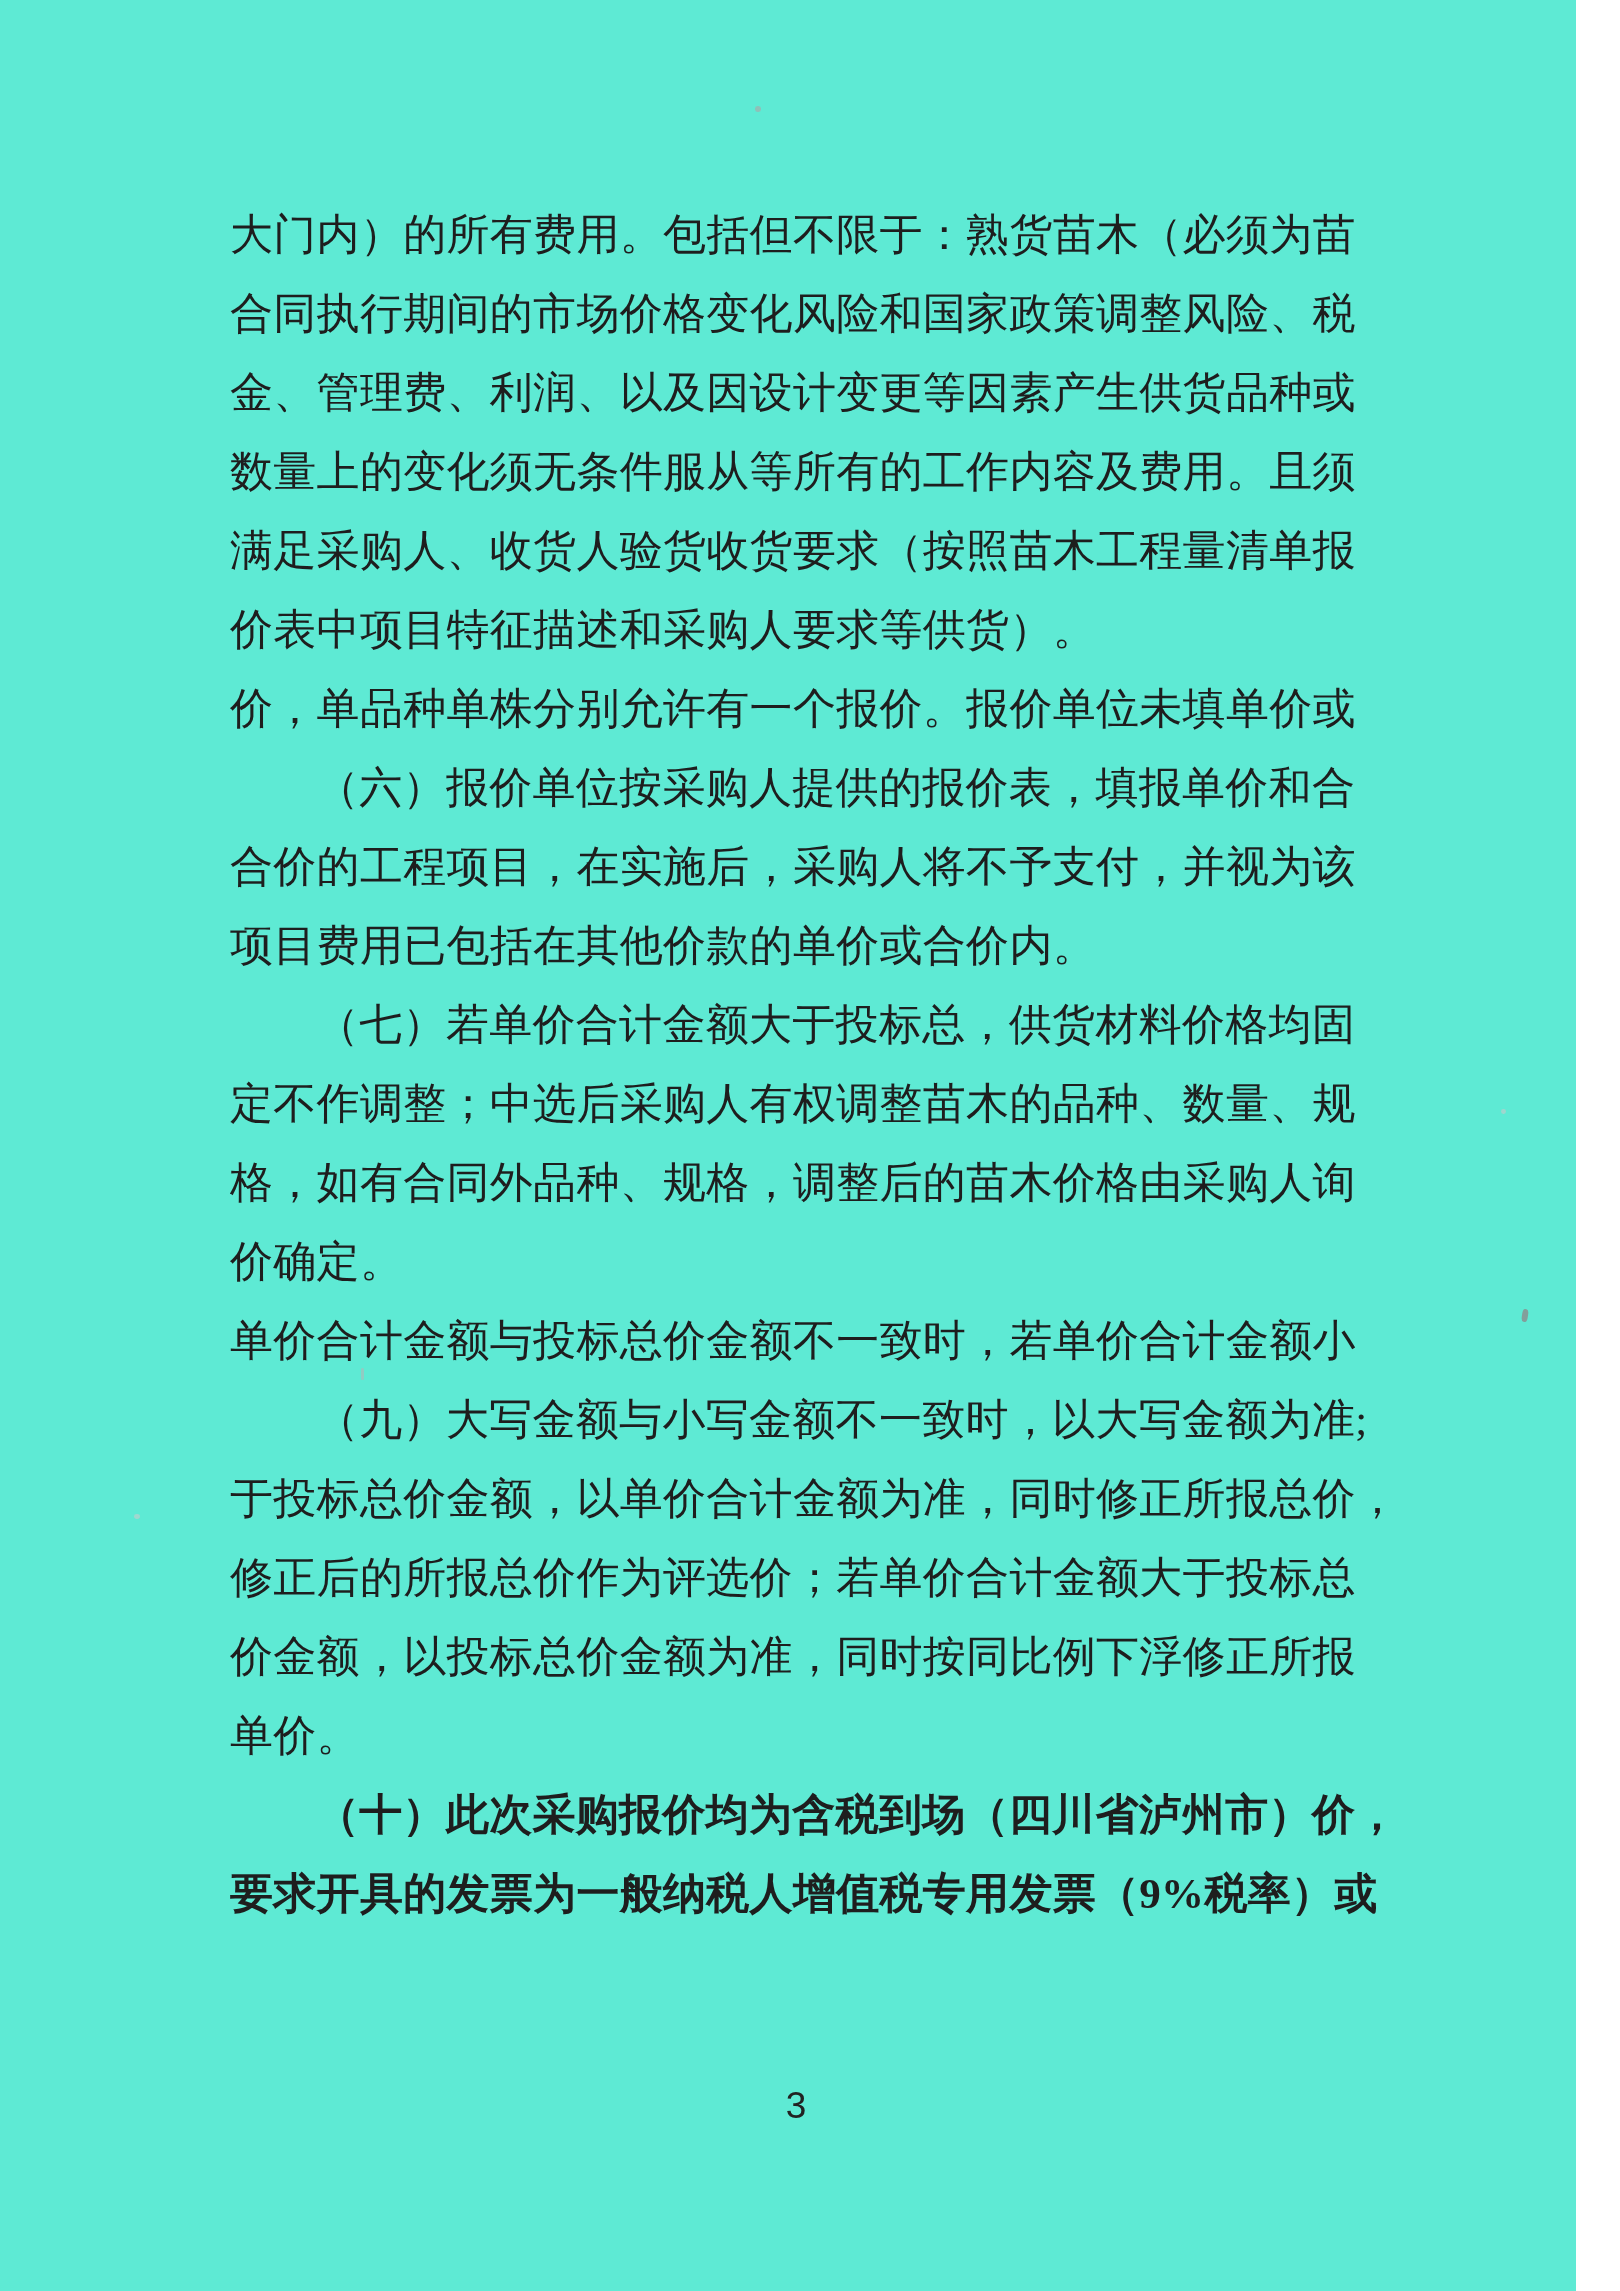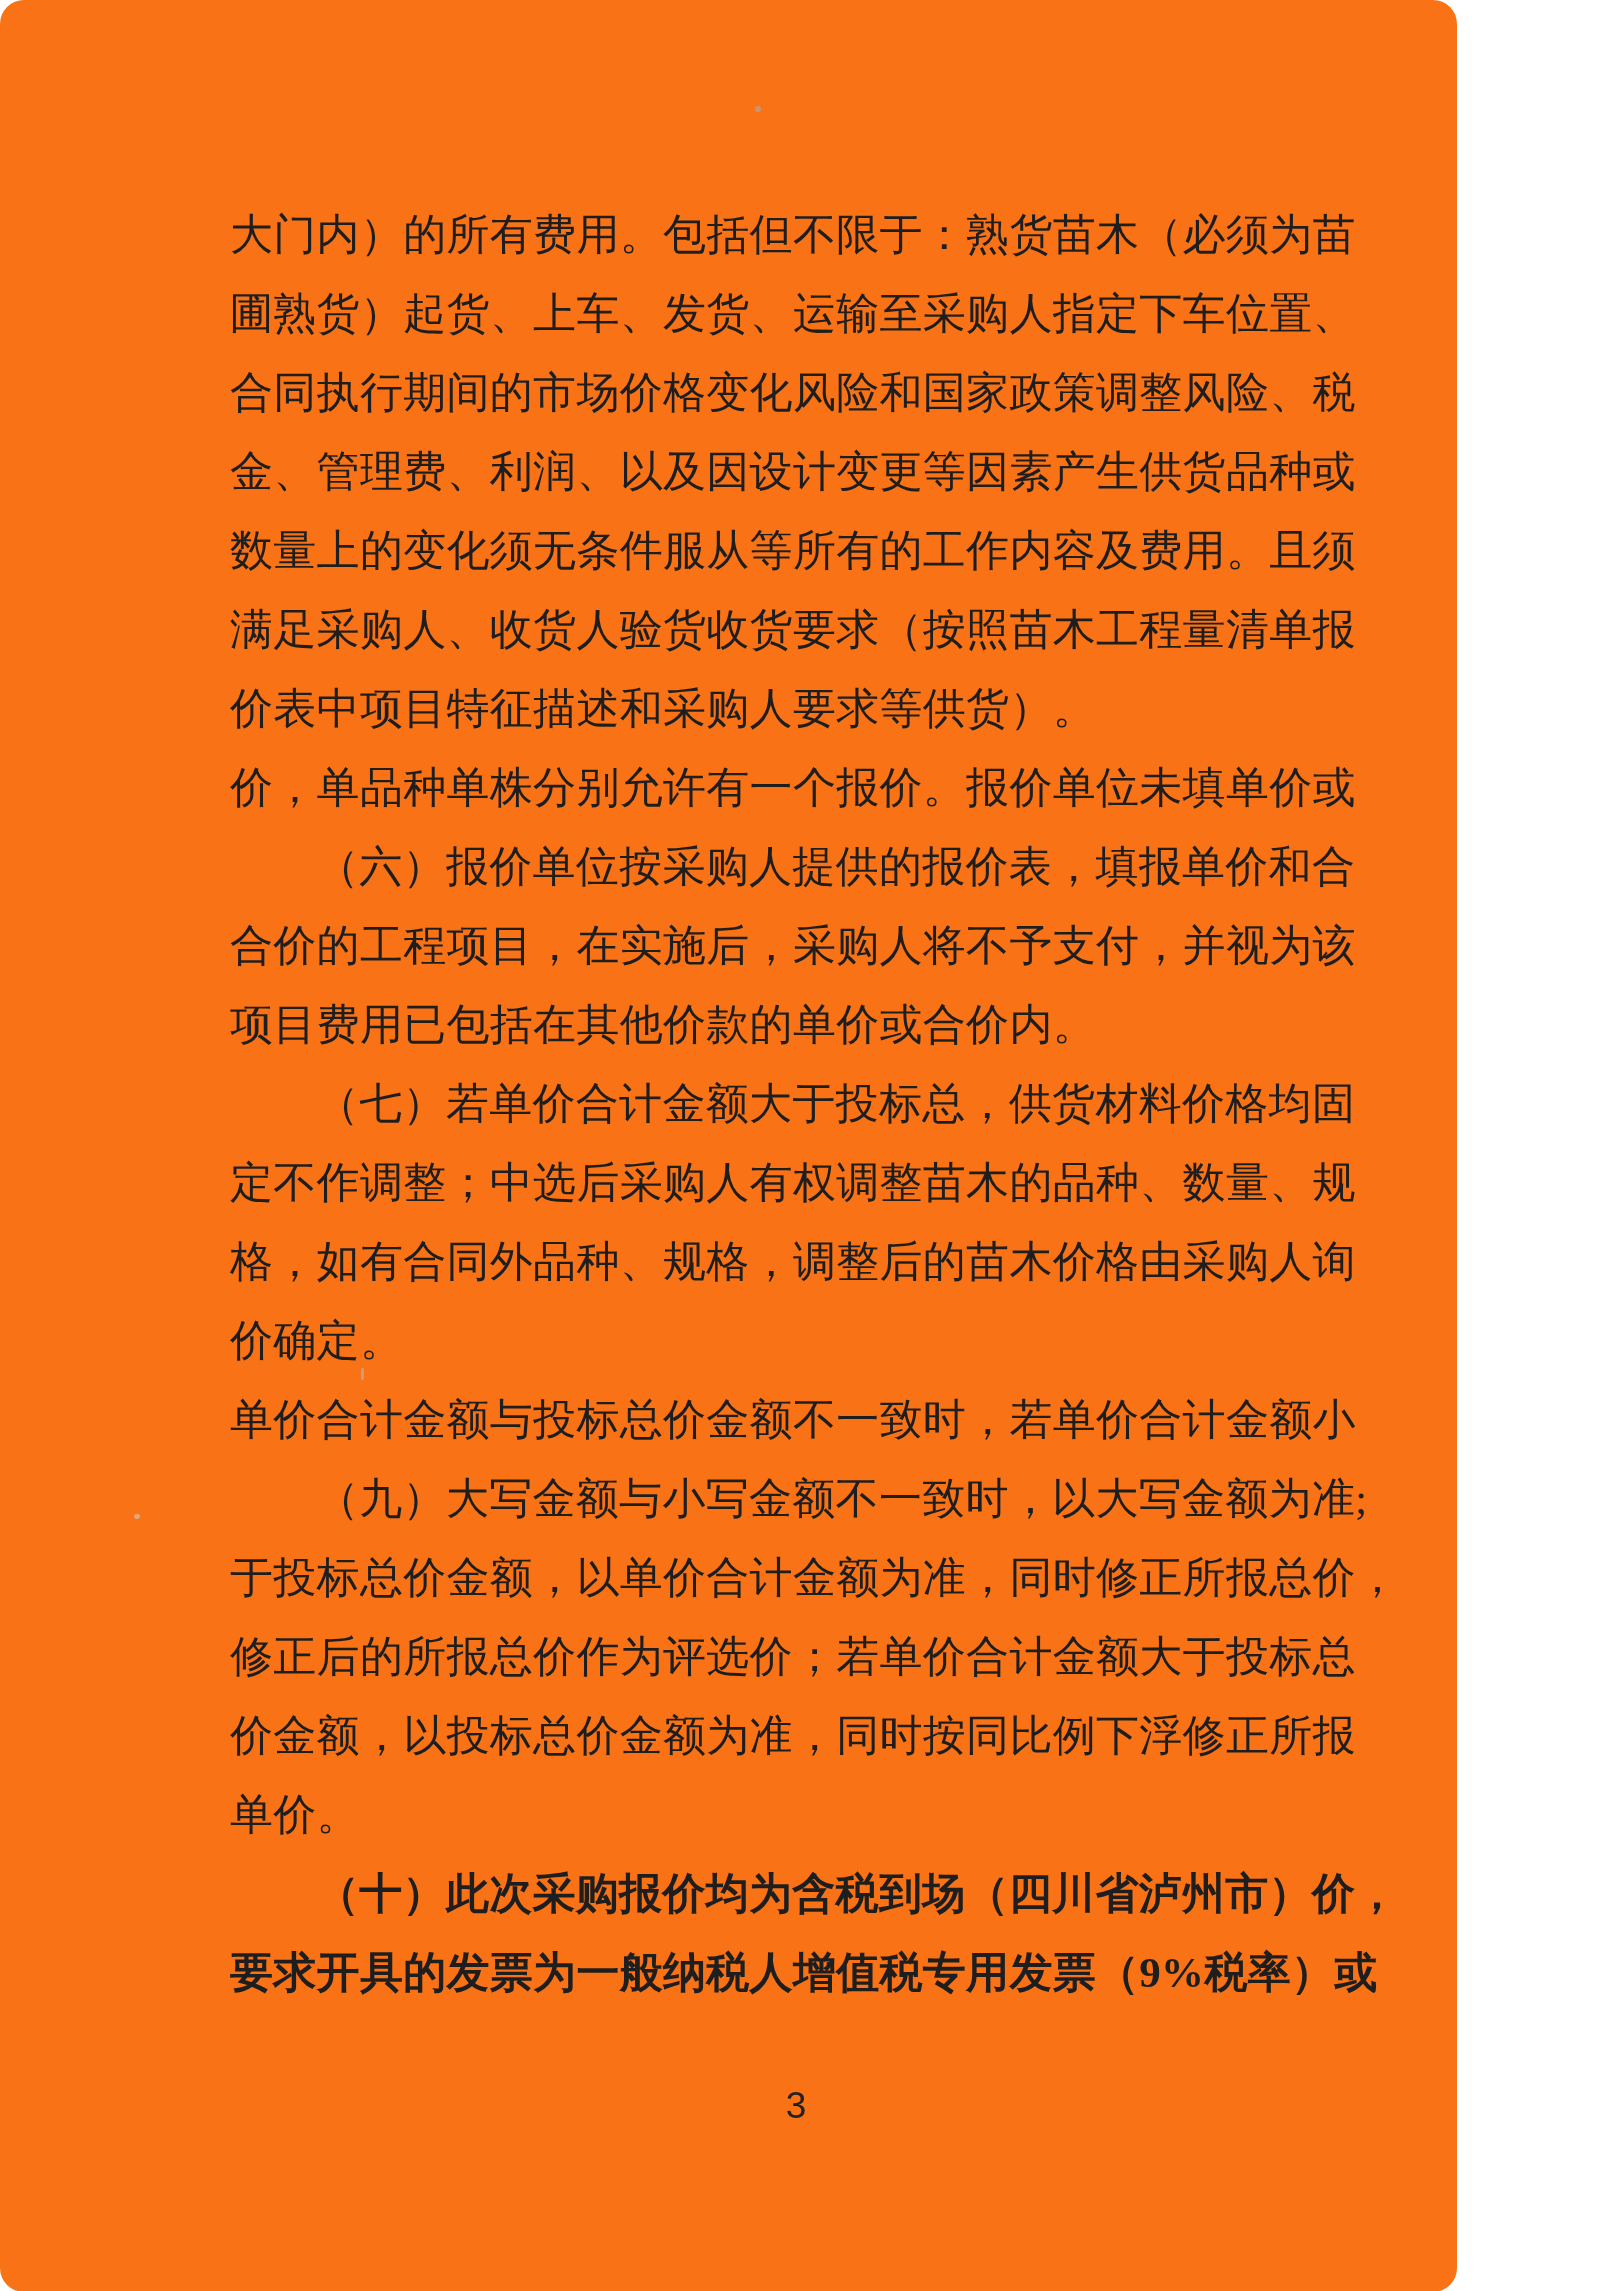--- a/index.html
+++ b/index.html
@@ -2,26 +2,25 @@
 <html><head>
 <meta charset="utf-8">
 <style>
   html, body {
     margin: 0;
     padding: 0;
     background: #ffffff;
   }
   .page {
     position: relative;
-    width: 1457px;
+    width: 1576px;
     height: 2292px;
-    background: #f97316;
+    background: #5eead4;
     overflow: hidden;
     font-family: "Liberation Serif", "DejaVu Serif", serif;
-    border-radius: 24px;
   }
   .text-block {
     position: absolute;
     left: 230px;
     top: 195px;
     width: 1132px;
     color: #1e1e1e;
   }
   .line {
     height: 79px;
@@ -60,21 +59,20 @@
 <div class="page">
 
   <span class="speck speck-1"></span>
   <span class="speck speck-2"></span>
   <span class="speck speck-3"></span>
   <span class="speck speck-4"></span>
   <span class="speck speck-5"></span>
 
   <div class="text-block">
     <div class="line">大门内）的所有费用。包括但不限于：熟货苗木（必须为苗</div>
-    <div class="line">圃熟货）起货、上车、发货、运输至采购人指定下车位置、</div>
     <div class="line">合同执行期间的市场价格变化风险和国家政策调整风险、税</div>
     <div class="line">金、管理费、利润、以及因设计变更等因素产生供货品种或</div>
     <div class="line">数量上的变化须无条件服从等所有的工作内容及费用。且须</div>
     <div class="line">满足采购人、收货人验货收货要求（按照苗木工程量清单报</div>
     <div class="line">价表中项目特征描述和采购人要求等供货）。</div>
     <div class="line">价，单品种单株分别允许有一个报价。报价单位未填单价或</div>
     <div class="line indent">（六）报价单位按采购人提供的报价表，填报单价和合</div>
     <div class="line">合价的工程项目，在实施后，采购人将不予支付，并视为该</div>
     <div class="line">项目费用已包括在其他价款的单价或合价内。</div>
     <div class="line indent">（七）若单价合计金额大于投标总，供货材料价格均固</div>

